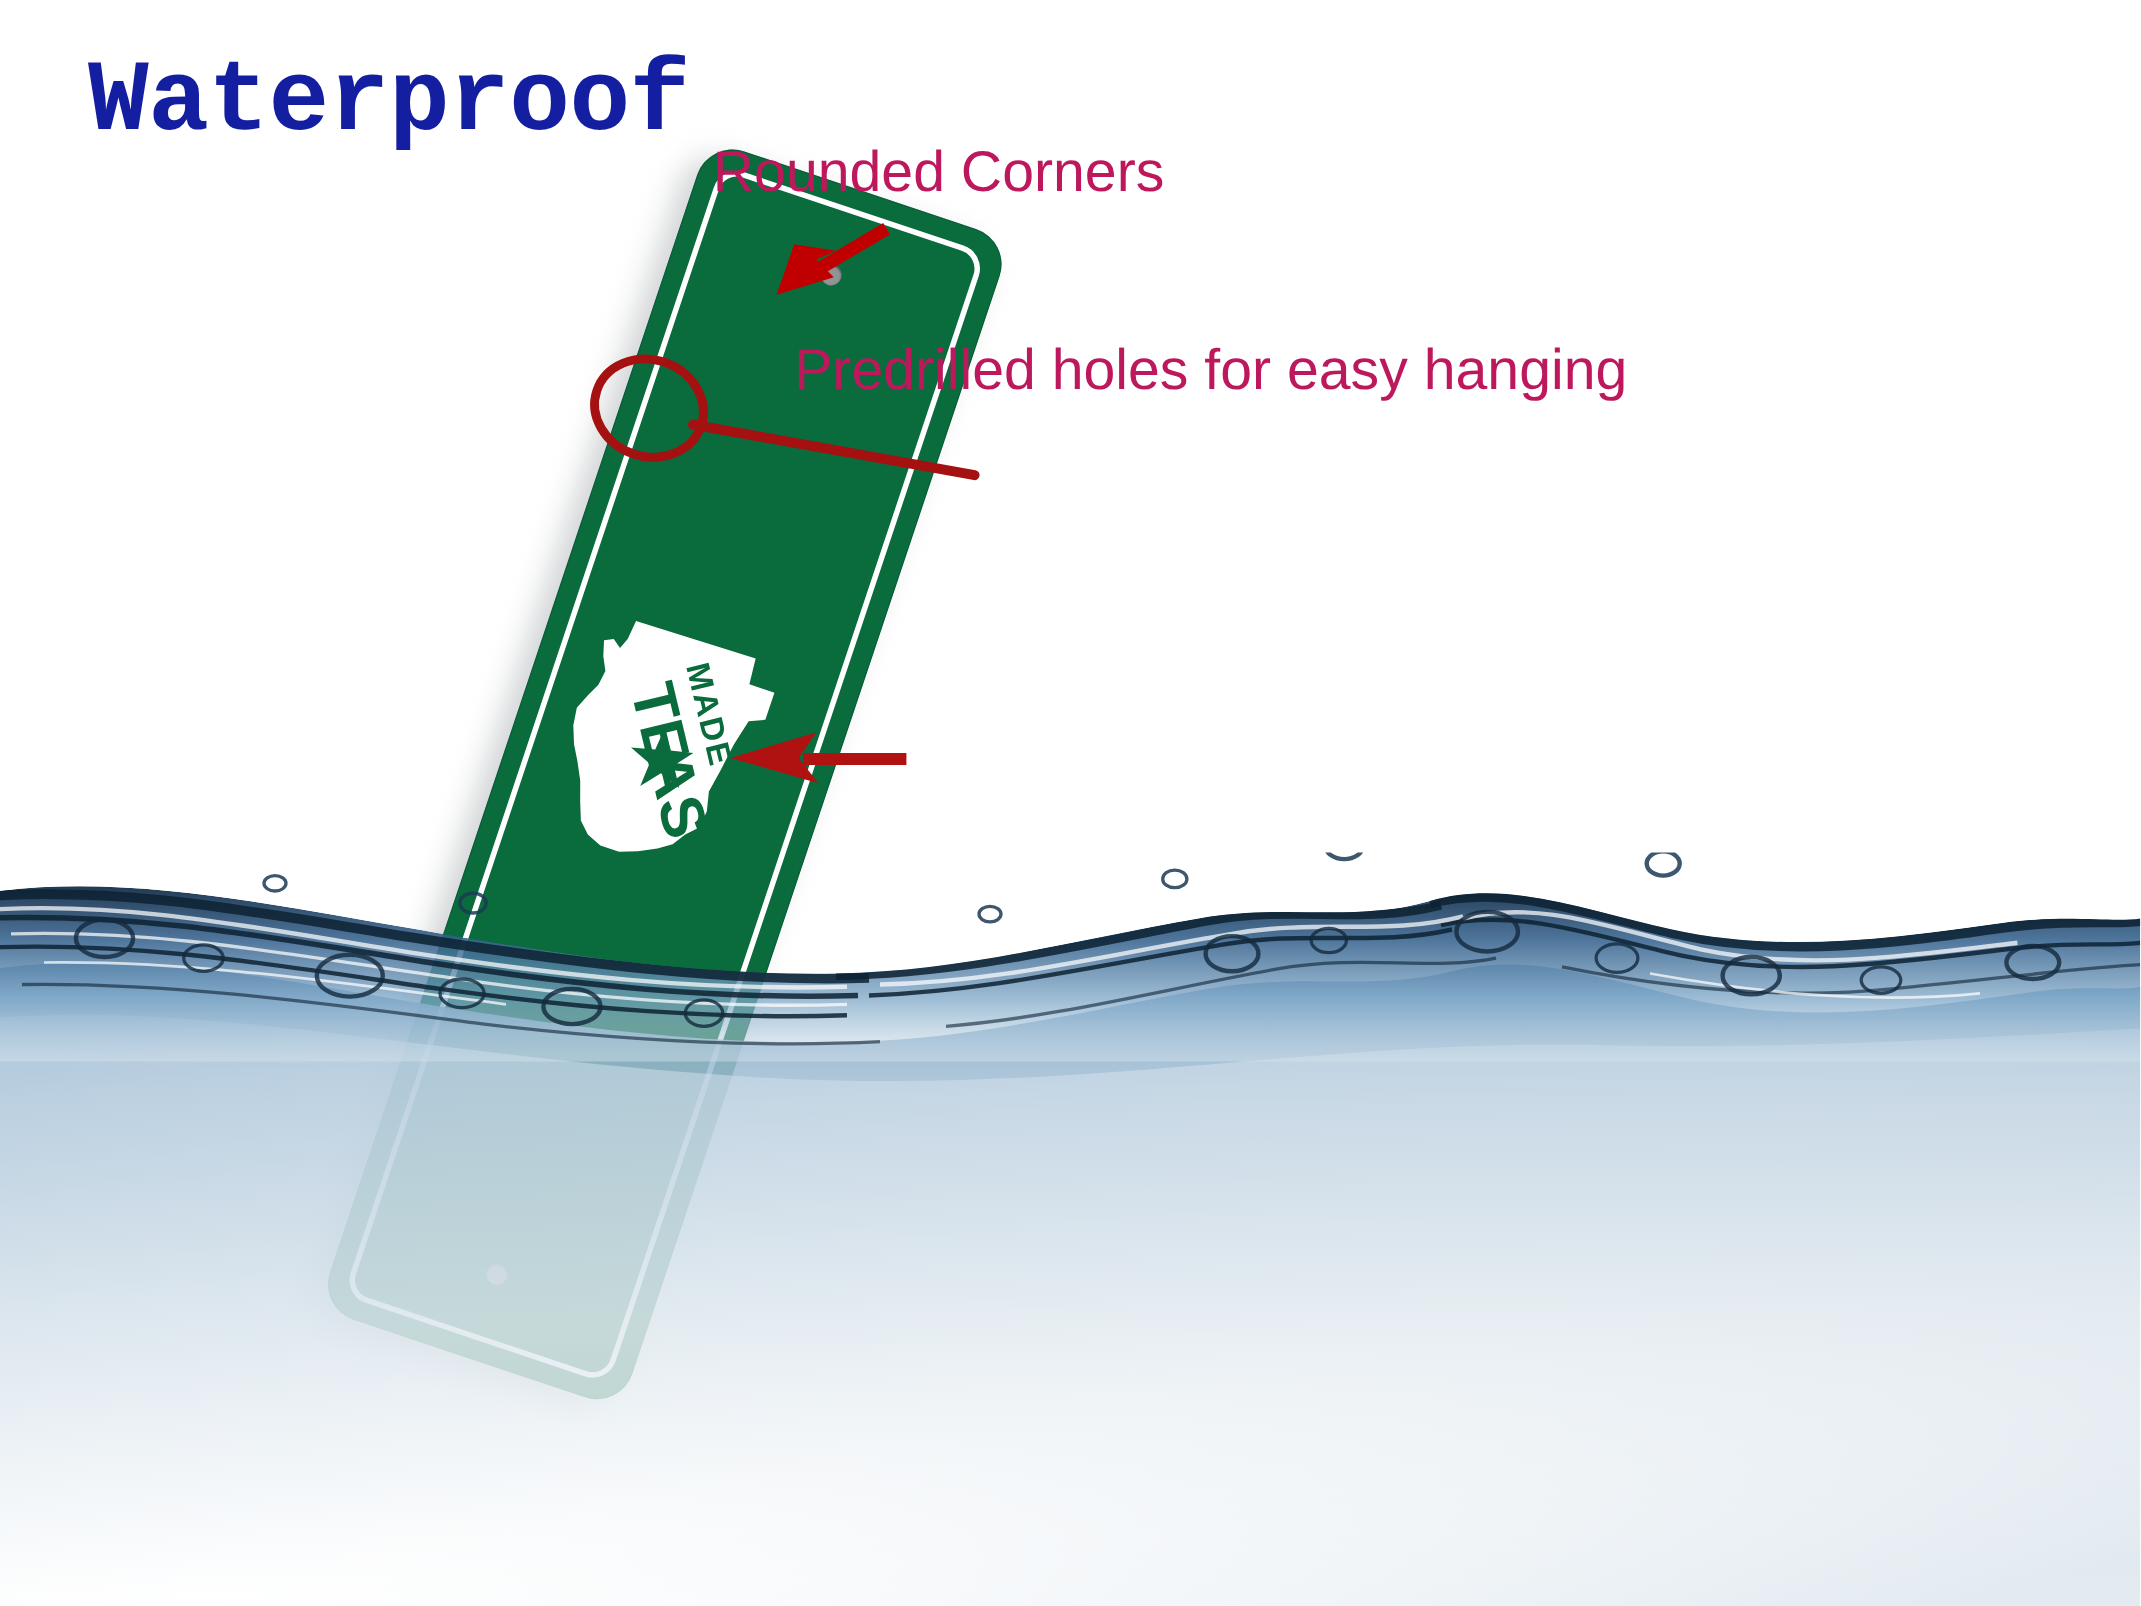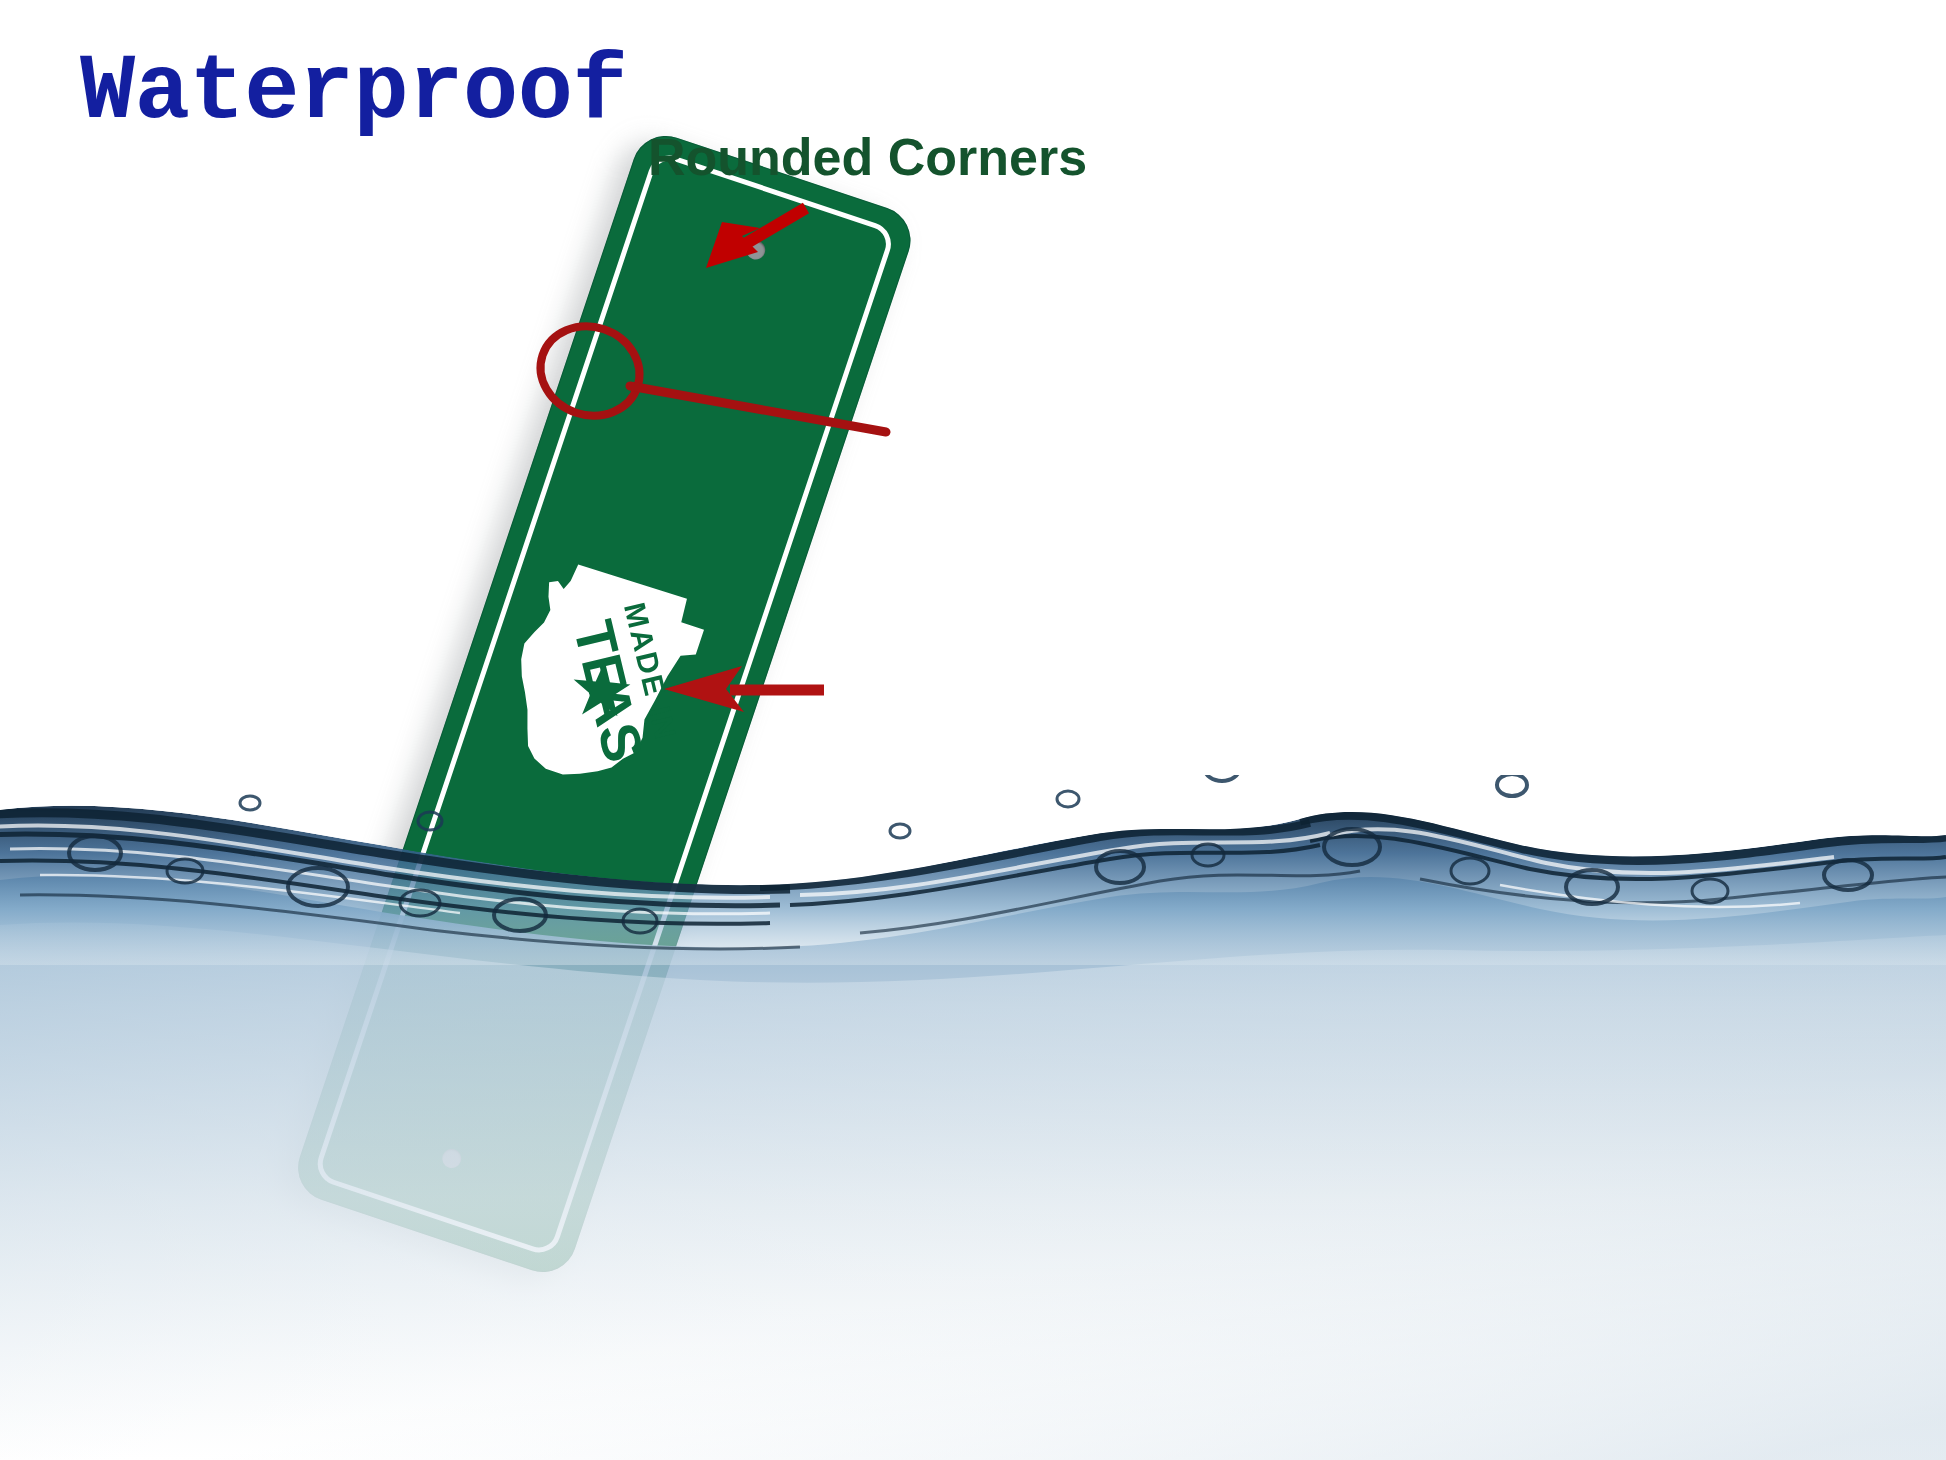--- a/index.html
+++ b/index.html
@@ -91,22 +91,22 @@
     color:#131fa0;
     letter-spacing:-0.5px;
     z-index:40;
     white-space:nowrap;
   }
 
   
   .anno-label{
     position:absolute;
     font-family:"Liberation Sans", sans-serif;
-    font-weight:700;
-    color:#14532d;
+    font-weight:400;
+    color:#be185d;
     white-space:nowrap;
     z-index:40;
   }
   #label-rounded{ left:648px; top:127px; font-size:52px; }
   #label-holes  { left:722px; top:307px; font-size:52px; }
   #label-alum   { left:842px; top:527px; font-size:52px; }
 
   #anno-svg{
     position:absolute;
     left:0;top:0;width:1946px;height:1460px;
@@ -285,15 +285,16 @@
     <g>
       <line x1="824" y1="690" x2="730" y2="690" stroke="#B01212" stroke-width="11" stroke-linecap="butt"></line>
       <path d="M664,689 L742,666 L726,689 L744,712 Z" fill="#B01212"></path>
     </g>
   </svg>
 
   <div id="headline">Waterproof</div>
 
   <div class="anno-label" id="label-rounded">Rounded Corners</div>
 
+  <div class="anno-label" id="label-holes">Predrilled holes for easy hanging</div>
 
 
 </div>
 
 </body></html>

